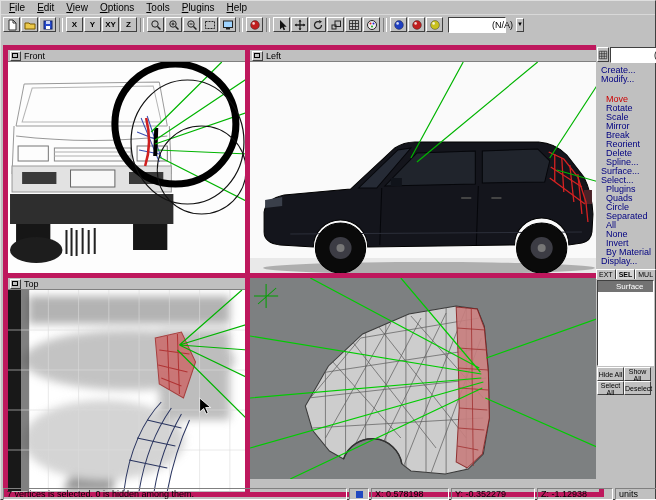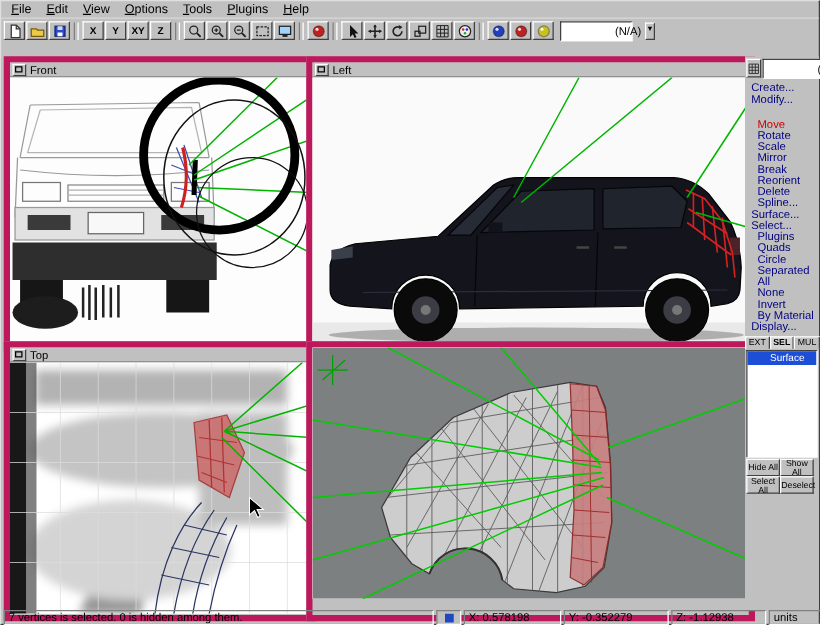--- a/index.html
+++ b/index.html
@@ -58,21 +58,21 @@
   .cmdlist{margin-top:2px;}
   .cmd{font-size:9px;line-height:9px;color:#000080;padding-left:5px;cursor:pointer;white-space:nowrap;}
   .cmd.sub{padding-left:10px;}
   .cmd.active{color:#cc0000;margin-top:11px;}
   .sb-tabs{display:flex;margin-top:3px;}
   .sb-tab{font-size:7px;line-height:9px;padding:0 2px;background:#c0c0c0;color:#000;
           border-top:1px solid #fff;border-left:1px solid #fff;border-right:1px solid #404040;cursor:pointer;}
   .sb-tab.active{background:#d4d4d4;font-weight:bold;}
   .objpanel{margin:1px 1px 0 1px;border-top:1px solid #404040;border-left:1px solid #404040;
             border-right:1px solid #fff;border-bottom:1px solid #fff;background:#fff;height:84px;}
-  .obj-selected{background:#1d4ed8;color:#fff;font-size:8px;line-height:11px;padding-left:18px;cursor:pointer;}
+  .obj-selected{background:#737373;color:#fff;font-size:8px;line-height:11px;padding-left:18px;cursor:pointer;}
   .objbtns{display:flex;flex-wrap:wrap;margin:1px;}
   .objbtn{width:27px;height:14px;font-size:7px;background:#c0c0c0;color:#000;padding:0;
           border-top:1px solid #fff;border-left:1px solid #fff;border-right:1px solid #404040;
           border-bottom:1px solid #404040;cursor:pointer;font-family:"Liberation Sans",sans-serif;}
   
   .statusbar{position:absolute;left:0;top:486px;width:654px;height:12px;display:flex;gap:2px;
              padding:1px 2px 0 2px;align-items:stretch;}
   .spanel{border-top:1px solid #808080;border-left:1px solid #808080;border-right:1px solid #fff;
           border-bottom:1px solid #fff;font-size:9px;line-height:11px;padding:0 3px;color:#000;
           white-space:nowrap;overflow:hidden;}

